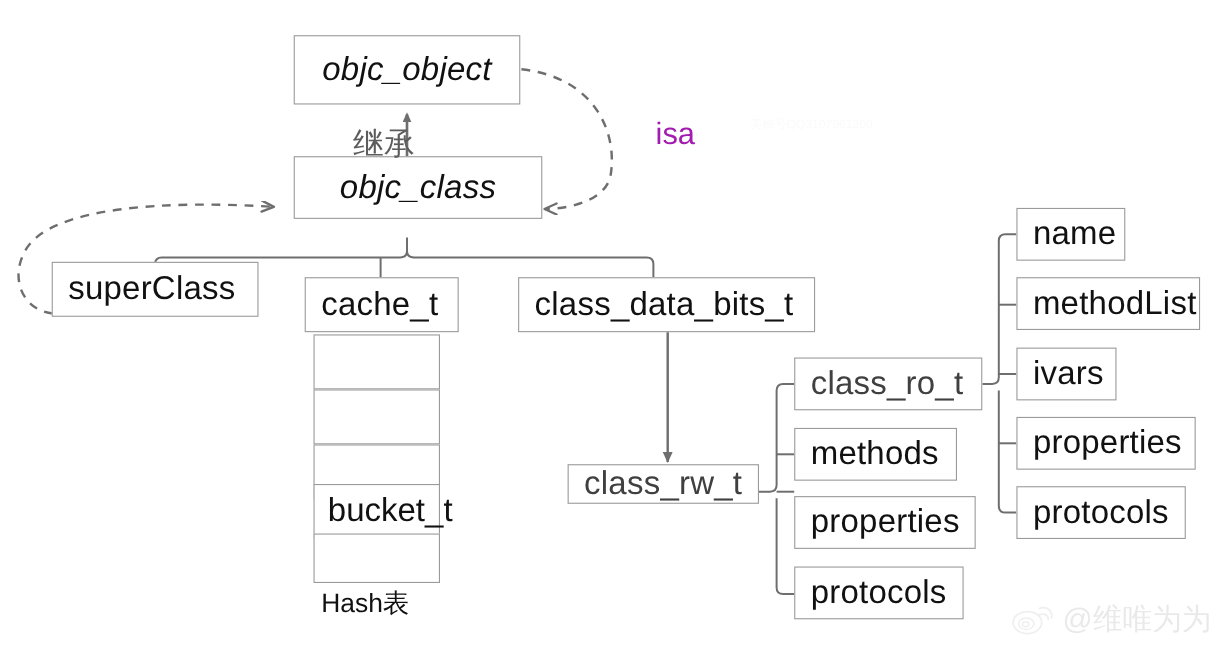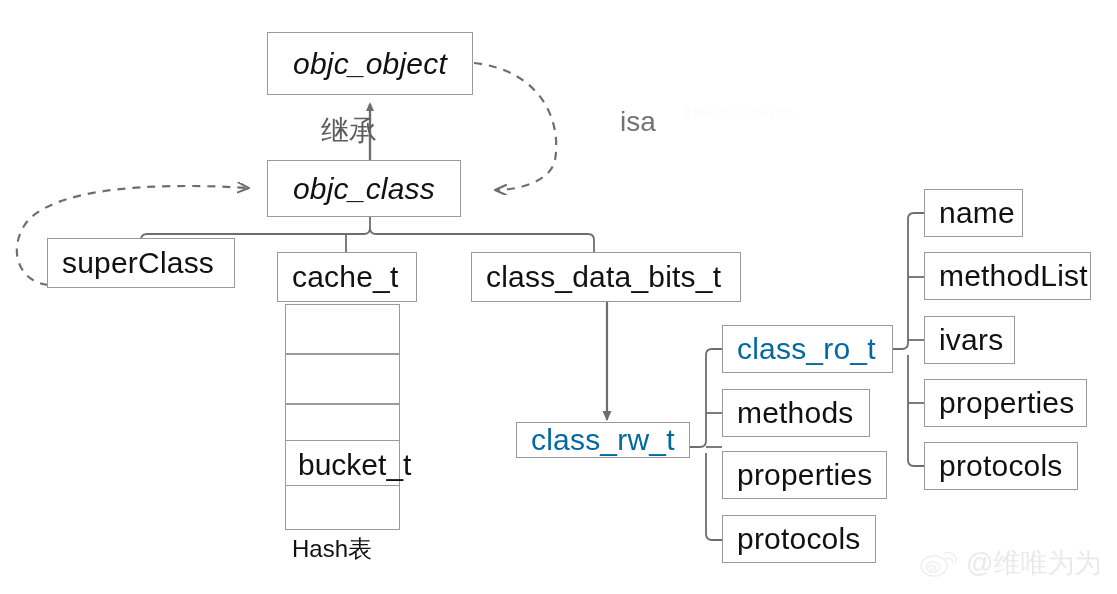--- a/index.html
+++ b/index.html
@@ -30,21 +30,21 @@
     padding-left: 14px;
     letter-spacing: 0.2px;
     white-space: nowrap;
   }
   .node.centered {
     justify-content: center;
     padding-left: 0;
     font-style: italic;
   }
   .node.red {
-    color: #0369a1;
+    color: #404040;
   }
   .cell {
     position: absolute;
     box-sizing: border-box;
     border: 1.4px solid #9a9a9a;
     background: #ffffff;
     display: flex;
     align-items: center;
     color: #111111;
     font-size: 30px;
@@ -150,27 +150,27 @@
       <path d="M908,340 L924,340" fill="none" stroke="#6e6e6e" stroke-width="1.8"></path>
       <path d="M908,403 L924,403" fill="none" stroke="#6e6e6e" stroke-width="1.8"></path>
       <path d="M908,355 L908,460 Q908,466 914,466 L924,466" fill="none" stroke="#6e6e6e" stroke-width="1.8"></path>
     </g>
   </svg>
 
   <div class="node centered" style="left:267px; top:32px; width:206px; height:63px;">
     <span>objc_object</span>
   </div>
 
-  <div class="node centered" style="left:267px; top:160px; width:194px; height:57px;">
+  <div class="node centered" style="left:267px; top:142px; width:226px; height:57px;">
     <span>objc_class</span>
   </div>
 
   <div class="gray-label" style="left:293px; top:117px;">继承</div>
 
-  <div class="gray-label" style="left:592px; top:108px; color:#737373;">isa</div>
+  <div class="gray-label" style="left:568px; top:108px; color:#a21caf;">isa</div>
 
   <div class="node" style="left:47px; top:238px; width:188px; height:50px;">
     <span>superClass</span>
   </div>
 
   <div class="node" style="left:277px; top:252px; width:140px; height:50px;">
     <span>cache_t</span>
   </div>
 
   <div class="node" style="left:457px; top:252px; width:270px; height:50px;margin-left:14px;">

